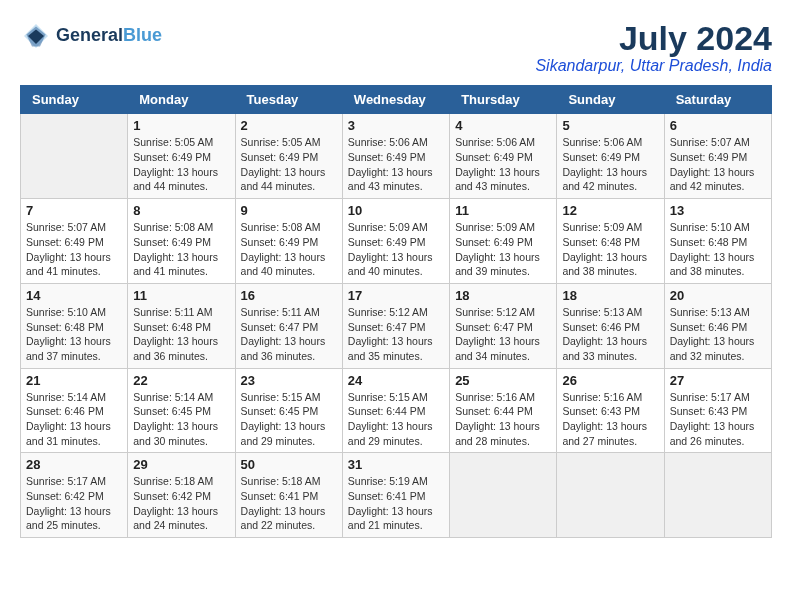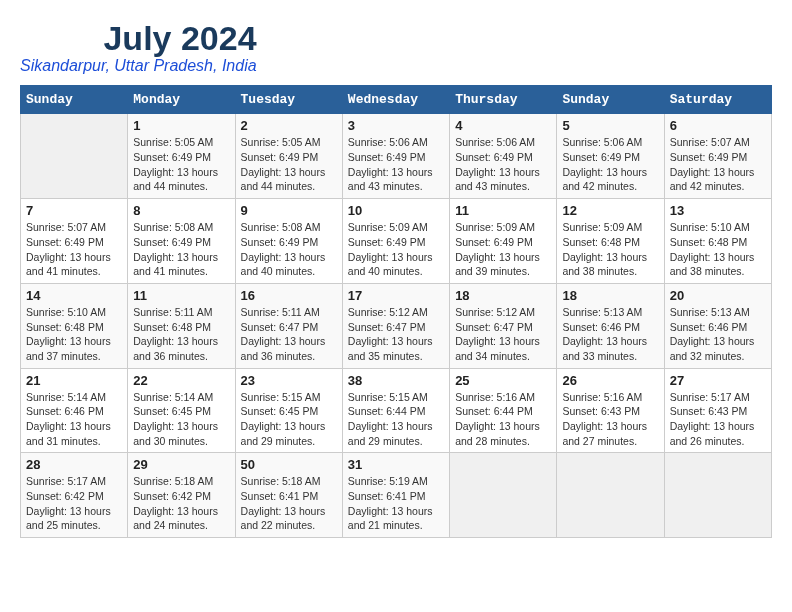--- a/index.html
+++ b/index.html
@@ -50,25 +50,24 @@
     }
     table {
       width: 100%;
       border-collapse: collapse;
       font-size: 11px;
     }
     thead tr th {
       background: #2a6099;
       color: #fff;
       text-align: left;
-      padding: 6px 5px;
+      padding: 6px 11px;
       font-size: 13px;
       font-weight: bold;
       border: 1px solid #2a6099;
-      font-family: Liberation Mono, monospace;
     }
     tbody tr td {
       border: 1px solid #ccc;
       vertical-align: top;
       padding: 4px 5px;
       width: calc(100% / 7);
       min-height: 80px;
       height: 80px;
     }
     tbody tr:nth-child(odd) {
@@ -90,20 +89,30 @@
       line-height: 1.4;
     }
     .empty-cell {
       background: #f0f0f0 !important;
     }
   </style>
 </head>
 <body>
 
 <div class="header">
+  <div class="logo">
+    <svg class="logo-icon" viewBox="0 0 40 40">
+      <polygon points="20,5 35,20 20,35 5,20" fill="#4a9ad4" opacity="0.3"></polygon>
+      <polygon points="20,8 32,18 25,33 15,33 8,18" fill="#2a6099" opacity="0.5"></polygon>
+      <polygon points="20,12 30,20 20,30 10,20" fill="#1a3a5c"></polygon>
+    </svg>
+    <div class="logo-text">
+      <div>General<span>Blue</span></div>
+    </div>
+  </div>
   <div class="title-block">
     <div class="month-title">July 2024</div>
     <div class="location">Sikandarpur, Uttar Pradesh, India</div>
   </div>
 </div>
 
 <table>
   <thead>
     <tr>
     <th>Sunday</th>
@@ -210,21 +219,21 @@
         </td>
         <td>
           <span class="day-num">22</span>
           <div class="day-info">Sunrise: 5:14 AM<br>Sunset: 6:45 PM<br>Daylight: 13 hours and 30 minutes.</div>
         </td>
         <td>
           <span class="day-num">23</span>
           <div class="day-info">Sunrise: 5:15 AM<br>Sunset: 6:45 PM<br>Daylight: 13 hours and 29 minutes.</div>
         </td>
         <td>
-          <span class="day-num">38</span>
+          <span class="day-num">24</span>
           <div class="day-info">Sunrise: 5:15 AM<br>Sunset: 6:44 PM<br>Daylight: 13 hours and 29 minutes.</div>
         </td>
         <td>
           <span class="day-num">25</span>
           <div class="day-info">Sunrise: 5:16 AM<br>Sunset: 6:44 PM<br>Daylight: 13 hours and 28 minutes.</div>
         </td>
         <td>
           <span class="day-num">26</span>
           <div class="day-info">Sunrise: 5:16 AM<br>Sunset: 6:43 PM<br>Daylight: 13 hours and 27 minutes.</div>
         </td>

